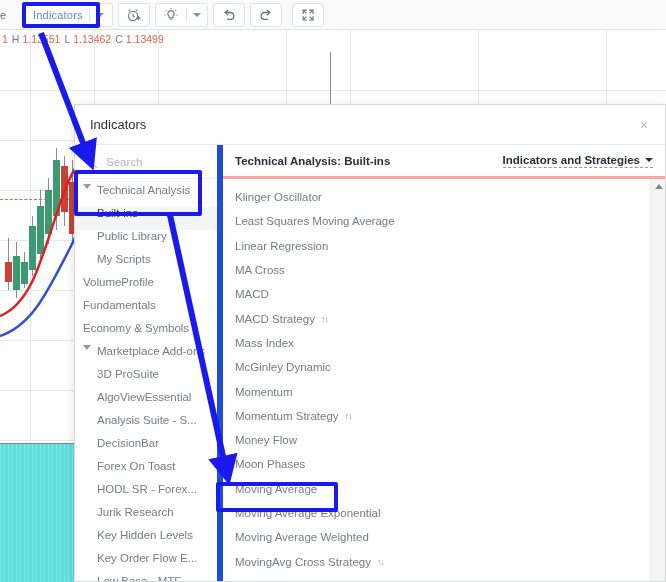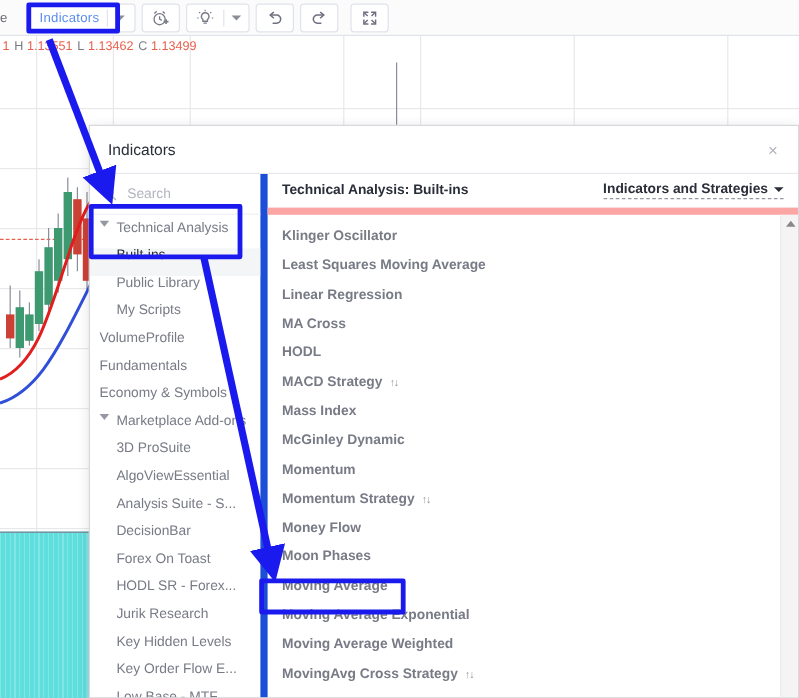--- a/index.html
+++ b/index.html
@@ -115,30 +115,30 @@
     width: 0; height: 0; margin-right: 6px;
     border-left: 4px solid transparent; border-right: 4px solid transparent;
     border-top: 5px solid #9598a1;
   }
 
   
   .dlg-right { flex: 1 1 auto; display: flex; flex-direction: column; min-height: 0; position: relative; }
   .right-head {
     height: 34px; flex: 0 0 34px; display: flex; align-items: center;
     justify-content: space-between; padding: 0 12px 0 12px;
-    border-bottom: 6px solid #fca5a5;
+    border-bottom: 3px solid #fca5a5;
   }
   .right-title { font-size: 11.5px; font-weight: bold; color: #2a2e39; }
   .right-dd {
     font-size: 11.5px; font-weight: bold; color: #2a2e39;
     border-bottom: 1px dashed #9598a1; padding-bottom: 1px;
     display: flex; align-items: center; gap: 5px; text-align: right;
   }
   .right-dd .caret { border-top-color: #2a2e39; }
-  .ind-list { flex: 1 1 auto; overflow: hidden; padding: 6px 0 0 0; font-weight: bold; }
+  .ind-list { flex: 1 1 auto; overflow: hidden; padding: 6px 0 0 0; }
   .ind-item {
     height: 24.3px; display: flex; align-items: center;
     font-size: 11.5px; color: #787b86; padding-left: 12px; white-space: nowrap;
   }
   .ind-item .strat {
     margin-left: 6px; font-size: 9px; color: #9598a1; letter-spacing: -1px;
   }
 
   
   .vscroll {
@@ -389,21 +389,21 @@
             <div class="ind-item">
               <span>Least Squares Moving Average</span>
             </div>
             <div class="ind-item">
               <span>Linear Regression</span>
             </div>
             <div class="ind-item">
               <span>MA Cross</span>
             </div>
             <div class="ind-item">
-              <span>HODL</span>
+              <span>MACD</span>
             </div>
             <div class="ind-item">
               <span>MACD Strategy</span>
               <span class="strat">↑↓</span>
             </div>
             <div class="ind-item">
               <span>Mass Index</span>
             </div>
             <div class="ind-item">
               <span>McGinley Dynamic</span>

